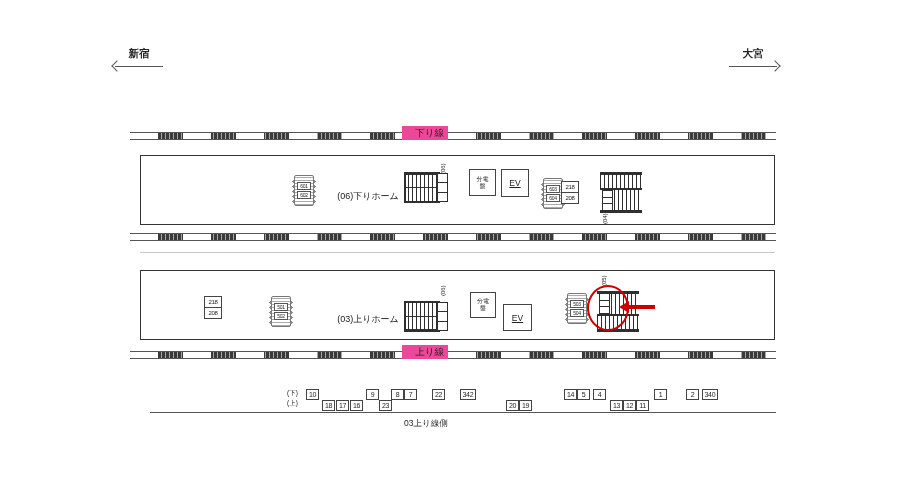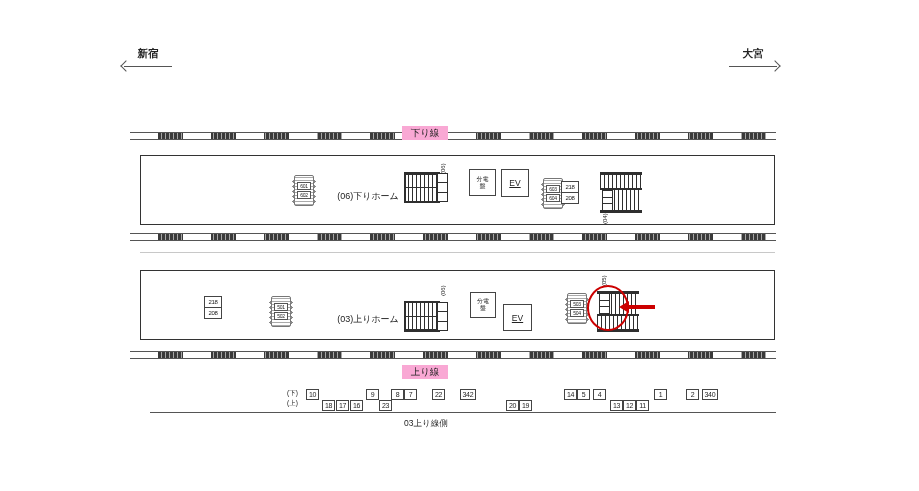--- a/index.html
+++ b/index.html
@@ -13,21 +13,21 @@
        border-left:1.5px solid #555;border-bottom:1.5px solid #555;transform:rotate(45deg);}
   .dir.right .aline::after{content:"";position:absolute;right:-2px;bottom:-4px;width:7px;height:7px;
        border-right:1.5px solid #555;border-bottom:1.5px solid #555;transform:rotate(-45deg);}
 
   
   .track{position:absolute;left:130px;width:646px;height:8px;border-top:1px solid #555;border-bottom:1px solid #555;
      background-image:
        repeating-linear-gradient(90deg, transparent 0 3px, rgba(255,255,255,.55) 3px 4px),
        repeating-linear-gradient(90deg, transparent 0 28px, #3a3a3a 28px 53px);
      box-sizing:border-box;}
-  .track-label{position:absolute;background:#f9a8d4;font-size:9.5px;text-align:center;z-index:2;padding:0 4px;line-height:14px;}
+  .track-label{position:absolute;background:#ec4899;font-size:9.5px;text-align:right;z-index:2;padding:0 4px;line-height:14px;}
   .midline{position:absolute;left:140px;width:635px;height:1px;background:#c8c8c8;}
 
   
   .platform{position:absolute;left:140px;width:635px;height:70px;border:1px solid #333;background:#fff;box-sizing:border-box;}
   .pname{position:absolute;font-size:9px;text-align:center;width:80px;margin-top:8px;}
 
   
   .bench{position:absolute;width:20px;height:31px;border:1px solid #777;border-radius:2px;box-sizing:border-box;
      background-image:repeating-linear-gradient(0deg,#aaa 0 1px,transparent 1px 3px);
      display:flex;flex-direction:column;justify-content:center;gap:1px;padding:2px;}
@@ -67,21 +67,21 @@
      min-width:13px;padding:0 1.5px;box-sizing:border-box;text-align:center;letter-spacing:-0.3px;}
   .rowtag{position:absolute;font-size:6.5px;color:#222;}
   .baseline{position:absolute;height:1px;background:#555;}
   .baselabel{position:absolute;font-size:8.5px;}
 </style>
 </head>
 <body>
 
 <div class="canvas">
 
-  <div class="dir left" style="left:124px;">
+  <div class="dir left" style="left:115px;">
     <span>新宿</span>
     <div class="aline"></div>
   </div>
   <div class="dir right" style="left:729px;">
     <span>大宮</span>
     <div class="aline"></div>
   </div>
 
   <div class="track" style="top:132px;"></div>
   <div class="track-label" style="left:402px;top:126px;width:38px;">下り線</div>
@@ -195,21 +195,21 @@
     <div class="band" style="left:14px;top:18px;width:28px;height:20px;"></div>
     <div class="bar" style="left:0;top:38px;width:42px;height:3px;"></div>
   </div>
   <div class="vlabel" style="left:601px;top:286px;">(05)</div>
 
   <div class="hl-circle" style="left: 587px; top: 285px; width: 38px; height: 42px; border-color: rgb(204, 0, 0);"></div>
   <div class="hl-arrow-head" style="left: 619px; top: 301px; border-right-color: rgb(204, 0, 0);"></div>
   <div class="hl-arrow-line" style="left: 628px; top: 305px; width: 27px; background: rgb(204, 0, 0);"></div>
 
   <div class="track" style="top:351px;"></div>
-  <div class="track-label" style="left:402px;top:365px;width:38px;">上り線</div>
+  <div class="track-label" style="left:402px;top:345px;width:38px;">上り線</div>
 
   <div class="rowtag" style="left:287px;top:389px;">(下)</div>
   <div class="rowtag" style="left:287px;top:399px;">(上)</div>
   <div id="adboxes">
       <div class="adbox" style="left: 306px; top: 389px;">10</div>
       <div class="adbox" style="left: 322px; top: 400px;">18</div>
       <div class="adbox" style="left: 336px; top: 400px;">17</div>
       <div class="adbox" style="left: 350px; top: 400px;">16</div>
       <div class="adbox" style="left: 366px; top: 389px;">9</div>
       <div class="adbox" style="left: 379px; top: 400px;">23</div>

